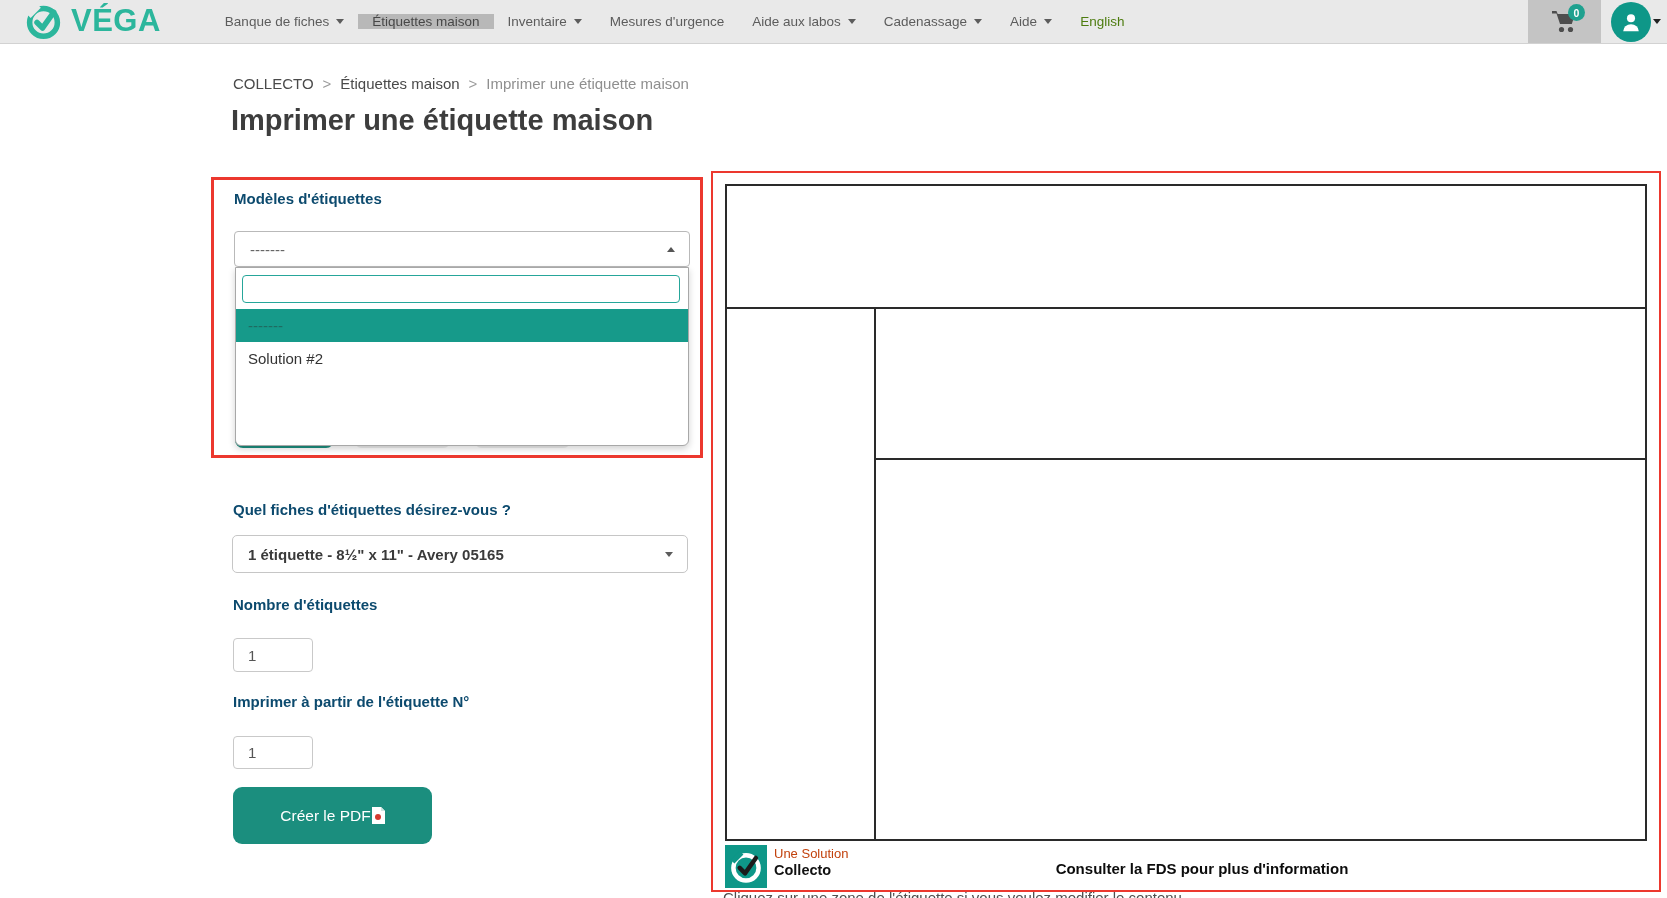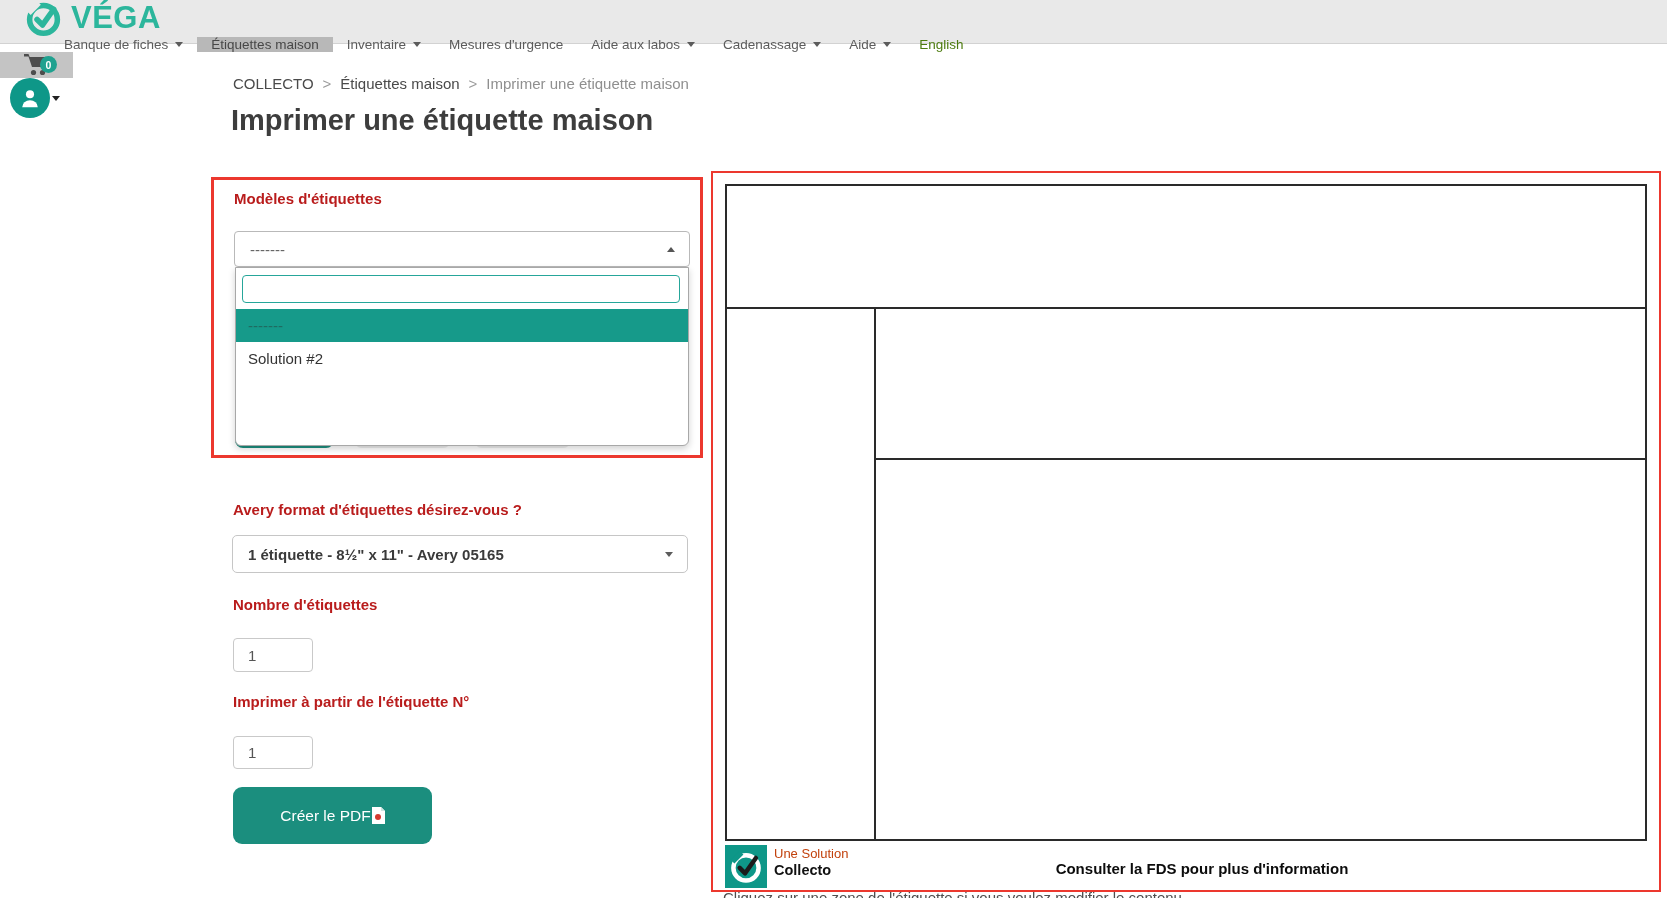--- a/index.html
+++ b/index.html
@@ -5,21 +5,21 @@
   html,body{margin:0;padding:0;}
   body{
     width:1667px;height:898px;position:relative;overflow:hidden;
     background:#ffffff;font-family:"Liberation Sans",sans-serif;
     -webkit-font-smoothing:antialiased;
   }
   
   .topbar{
     position:absolute;left:0;top:0;width:1667px;height:43px;
     background:#e9e9e9;border-bottom:1px solid #d2d2d2;
-    display:flex;align-items:stretch;flex-direction:column;
+    display:flex;align-items:stretch;
   }
   .brand{display:flex;align-items:center;gap:9px;margin-left:25px;cursor:pointer;}
   .brand-text{font-size:31px;font-weight:bold;color:#2cb69c;letter-spacing:.5px;line-height:1;padding-bottom:3px;}
   .nav{display:flex;margin-left:50px;align-items:center;}
   .nav-item{
     display:flex;align-items:center;gap:7px;padding:0 14px;
     font-size:13.5px;color:#5c5c5c;cursor:pointer;white-space:nowrap;
   }
   .nav-item.active{background:#b8b8b8;color:#474747;}
   .nav-item.muted{color:#4d7c0f;}
@@ -45,21 +45,21 @@
   .breadcrumb{position:absolute;left:233px;top:75px;display:flex;gap:9px;font-size:15px;}
   .crumb-link{color:#4a4a4a;cursor:pointer;}
   .crumb-sep{color:#9a9a9a;}
   .crumb-current{color:#8f8f8f;}
   .page-title{position:absolute;left:231px;top:104px;font-size:29px;font-weight:bold;color:#3d3d3d;margin:0;}
   
   .model-panel{
     position:absolute;left:211px;top:177px;width:492px;height:281px;
     border:3px solid #ec382e;box-sizing:border-box;background:transparent;
   }
-  .field-label{font-size:15px;font-weight:bold;color:#b91c1c;}
+  .field-label{font-size:15px;font-weight:bold;color:#0c4a6e;}
   .model-label{position:absolute;left:20px;top:10px;}
   .select-box{
     position:absolute;box-sizing:border-box;background:#fff;
     border:1px solid #b9b9b9;border-radius:4px;
     display:flex;align-items:center;cursor:pointer;
   }
   .model-select{left:20px;top:51px;width:456px;height:36px;}
   .model-select .select-value{font-size:15px;color:#666;padding-left:15px;flex:1;}
   .select-caret{margin-right:14px;}
   .ghost-pills{position:absolute;left:0;top:236px;width:100%;height:34px;z-index:1;}
@@ -215,21 +215,21 @@
     <div class="pill pill-gray2"></div>
   </div>
 
   <div class="dropdown">
     <input class="dropdown-search" type="text" value="" style="">
     <div class="option highlighted">-------</div>
     <div class="option">Solution #2</div>
   </div>
 </div>
 
-<div class="field-label format-label">Avery format d'étiquettes désirez-vous ?</div>
+<div class="field-label format-label">Quel fiches d'étiquettes désirez-vous ?</div>
 <div class="select-box format-select">
   <span class="select-value">1 étiquette - 8½" x 11" - Avery 05165</span>
   <span class="caret-down select-caret"></span>
 </div>
 
 <div class="field-label count-label">Nombre d'étiquettes</div>
 <input class="num-input count-input" type="text" value="1" style="">
 
 <div class="field-label start-label">Imprimer à partir de l'étiquette N°</div>
 <input class="num-input start-input" type="text" value="1" style="">

